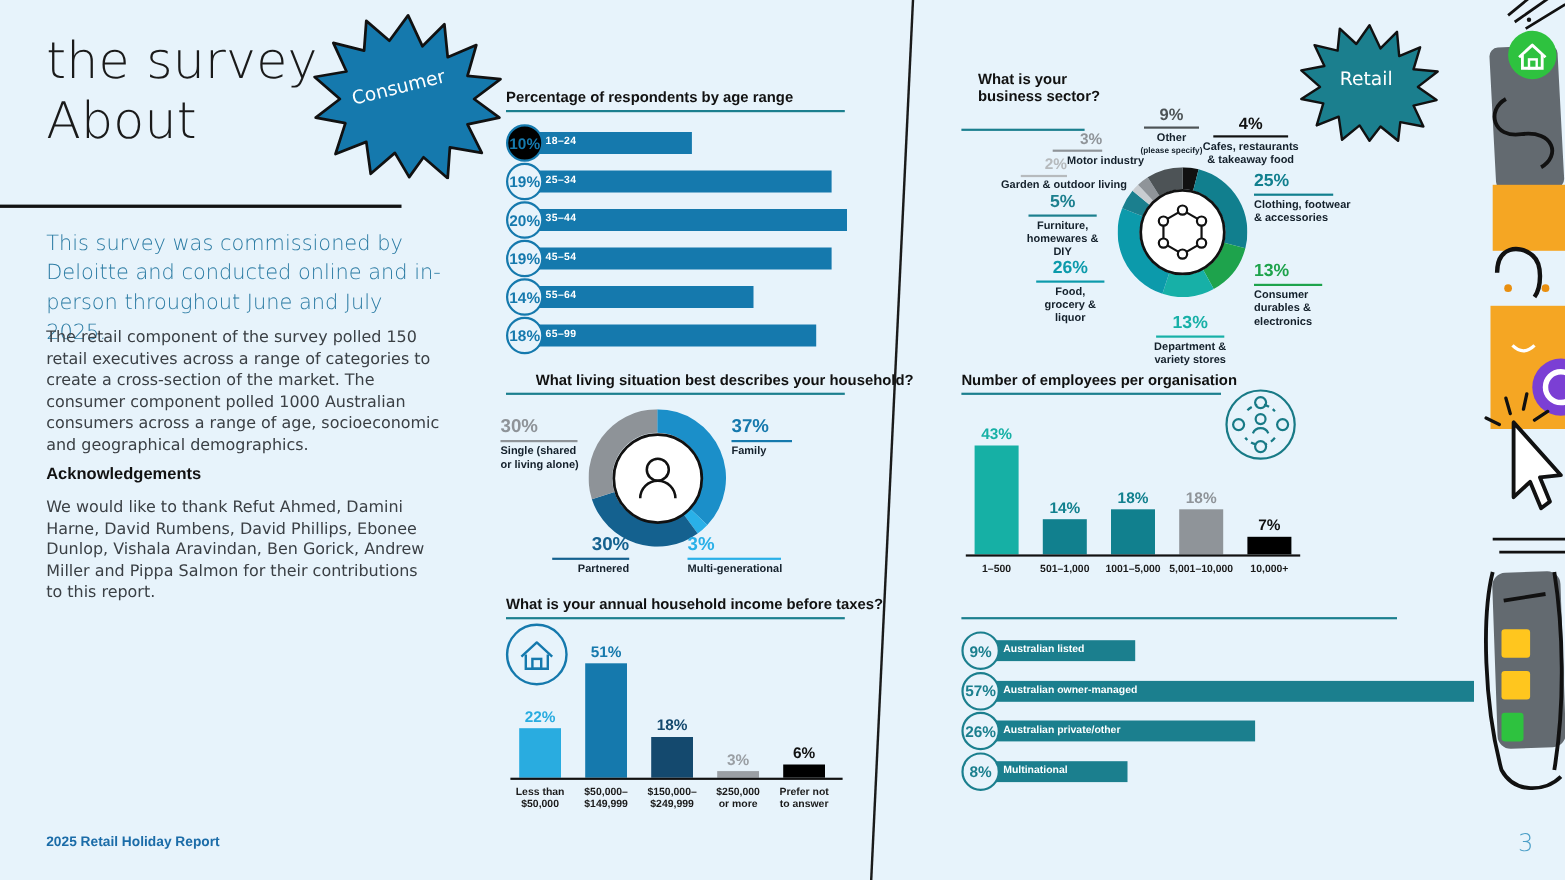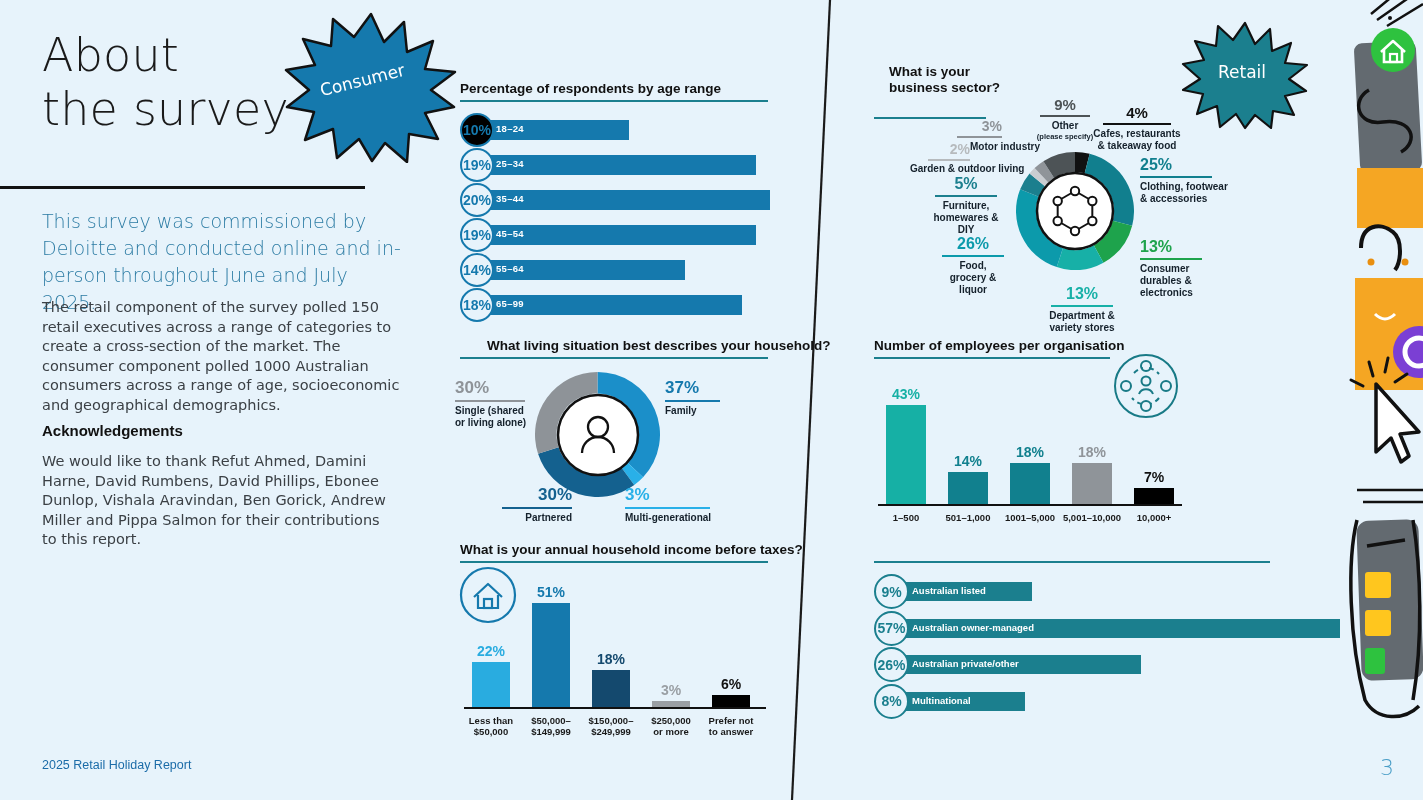--- a/index.html
+++ b/index.html
@@ -34,21 +34,21 @@
     position: absolute; left: 42px; top: 422px;
     font-size: 15px; font-weight: bold; color: #111;
   }
   .ack-text {
     position: absolute; left: 42px; top: 452px; width: 345px;
     font-size: 14.5px; line-height: 19.5px; color: #3b4045;
     font-family: "DejaVu Sans", sans-serif;
   }
   .footer-left {
     position: absolute; left: 42px; top: 758px;
-    font-size: 12.5px; font-weight: normal; color: #1b6ca8;
+    font-size: 12.5px; font-weight: bold; color: #1b6ca8;
   }
   .page-num {
     position: absolute; left: 1380px; top: 755px;
     font-size: 22px; color: #4a9ec7; font-weight: 300;
     font-family: "DejaVu Sans", sans-serif;
   }
 
   
   .badge { position: absolute; }
   .badge .txt {
@@ -100,22 +100,22 @@
 
   .divider-svg { position: absolute; left: 780px; top: 0; }
   .deco { position: absolute; right: 0; top: 0; width: 80px; height: 800px; overflow: hidden; }
 </style>
 </head>
 <body>
 
 <div id="page">
 
   <div class="about-title">
+    <div>the survey</div>
     <div>About</div>
-    <div>the survey</div>
   </div>
 
   <div class="badge" style="left:283px; top:8px; width:175px; height:155px;">
     <svg width="175" height="155" viewBox="0 0 175 155">
       <path d="M88,6 L101,34 L121,14 L124,44 L150,33 L142,61 L172,64 L148,82 L171,99 L142,105 L155,131 L126,126 L124,154 L102,135 L89,153 L76,131 L54,150 L50,121 L22,132 L31,104 L4,99 L26,82 L3,62 L32,57 L20,31 L48,38 L50,11 L71,29 Z" fill="#1579ad" stroke="#111" stroke-width="2.5" stroke-linejoin="round"></path>
     </svg>
     <div class="txt" style="left:36px; top:62px; transform:rotate(-14deg);">Consumer</div>
   </div>
 
   <div class="hr-black"></div>

